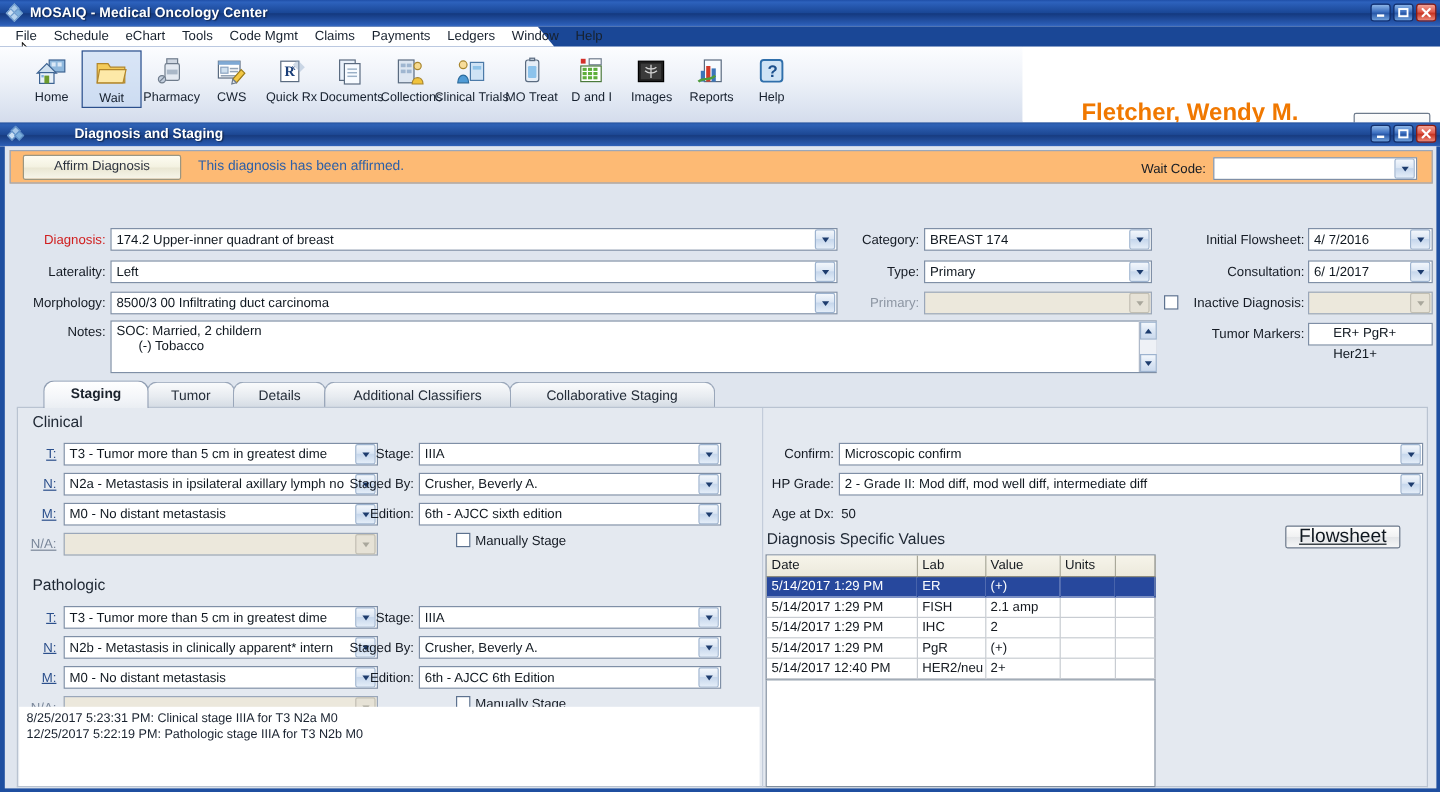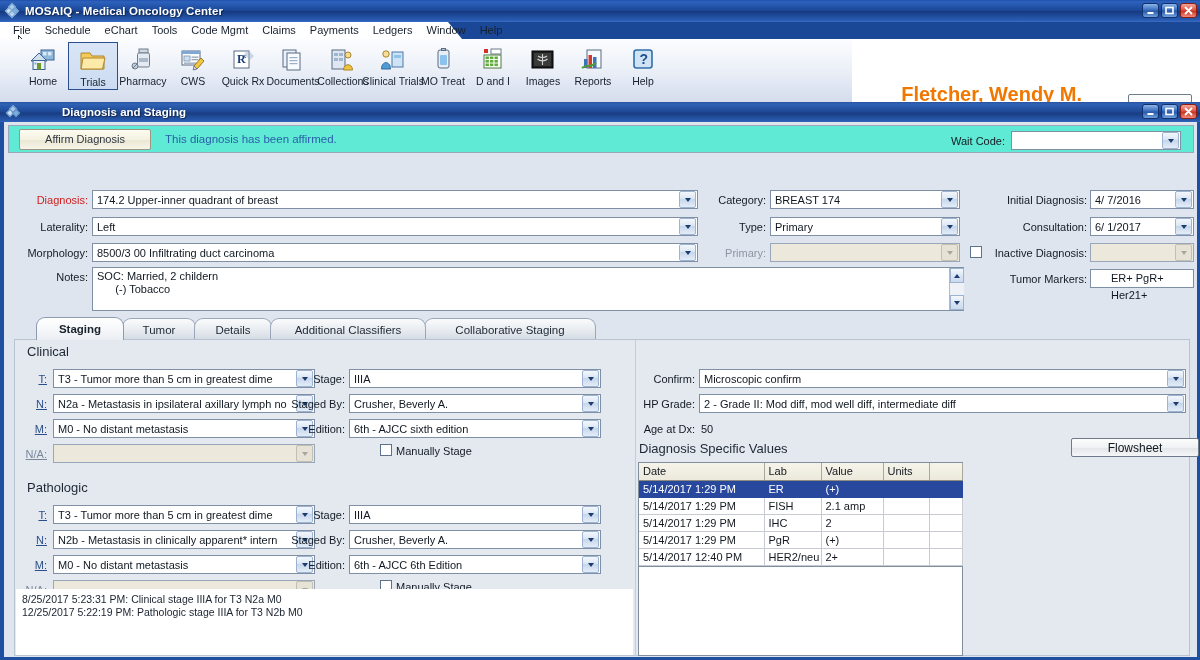--- a/index.html
+++ b/index.html
@@ -136,21 +136,21 @@
     position: absolute; left: 0; top: 20px; width: 1200px; height: 538px;
     background: #dfe5ee;
     border-left: 4px solid #1f4fa0;
     border-right: 3px solid #1f4fa0;
     border-bottom: 3px solid #1f4fa0;
   }
 
   
   .affirm-bar {
     position: absolute; left: 4px; top: 3px; width: 1186px; height: 28px;
-    background: #5eead4; border: 1px solid #9aa7ba;
+    background: #fdba74; border: 1px solid #9aa7ba;
     display: flex; align-items: center;
   }
   .affirm-btn {
     margin-left: 10px; width: 132px; height: 21px;
     background: linear-gradient(to bottom,#fdfcf2,#f3f1e0 50%,#e9e6d2 51%,#f7f5ea);
     border: 1px solid #9b9681; border-radius: 2px;
     font-size: 11px; color: #2e3440;
     display: flex; align-items: center; justify-content: center;
   }
   .affirm-msg { margin-left: 14px; font-size: 11.5px; color: #2b5fa8; }
@@ -239,24 +239,24 @@
 
   
   .left-divider { position: absolute; left: 620px; top: 0; width: 1px; height: 316px; background: #c3ccda; }
   .history-box {
     position: absolute; left: 1px; top: 249px; width: 617px; height: 66px;
     background: #ffffff; font-size: 10.5px; color: #1a2330;
     padding: 4px 6px; line-height: 13px;
   }
   .history-box .hline { white-space: nowrap; }
   .flowsheet-btn {
-    position: absolute; left: 1066px; top: 215px; width: 128px; height: 19px;
+    position: absolute; left: 1066px; top: 215px; width: 96px; height: 19px;
     background: linear-gradient(to bottom,#fdfdfd,#f0f1f2 50%,#e3e5e8 51%,#f5f6f7);
     border: 1px solid #6e7b8c; border-radius: 2px;
-    font-size: 12px; color: #101820; display: flex; align-items: center; justify-content: center;
+    font-size: 16px; color: #101820; display: flex; align-items: center; justify-content: center; text-decoration: underline;
   }
   .grid {
     position: absolute; left: 633px; top: 240px; width: 325px;
     border: 1px solid #808e9e; background: #fff;
     font-size: 11px;
   }
   .grid table { border-collapse: collapse; width: 100%; table-layout: fixed; }
   .grid th {
     background: linear-gradient(to bottom,#f6f4ea,#ece9dc);
     border-right: 1px solid #a9a899; border-bottom: 1px solid #8d8c7e;
@@ -349,21 +349,21 @@
         <span class="tb-lbl">Home</span>
       </div>
 
       <div class="tb-item selected">
         <div class="tb-ico">
           <svg width="28" height="26" viewBox="0 0 28 26">
             <path d="M2 5 H11 L13 8 H25 V21 H2 Z" fill="#f4cb5a" stroke="#b2862a"></path>
             <path d="M4 10 H26 L23.5 21 H2 Z" fill="#fde9a8" stroke="#b2862a"></path>
           </svg>
         </div>
-        <span class="tb-lbl">Trials</span>
+        <span class="tb-lbl">Wait</span>
       </div>
 
       <div class="tb-item">
         <div class="tb-ico">
           <svg width="28" height="26" viewBox="0 0 28 26">
             <rect x="10" y="2" width="9" height="4" fill="#cfd7e2" stroke="#6f7c8c"></rect>
             <rect x="8.5" y="6" width="12" height="14" rx="1.5" fill="#e4eaf2" stroke="#6f7c8c"></rect>
             <rect x="10" y="11" width="9" height="4" fill="#aab8c8"></rect>
             <circle cx="6" cy="19" r="3" fill="#c2cedd" stroke="#6f7c8c"></circle>
             <path d="M4 21 L8 17" stroke="#6f7c8c"></path>
@@ -616,21 +616,21 @@
         </div>
 
         <span class="fld-lbl dim" style="left:694px;top:92px;width:64px;">Primary:</span>
         <div class="cb disabled" style="left:762px;top:88px;width:190px;">
           <span class="val"></span>
           <span class="arrow">
               <i class="caret"></i>
             </span>
         </div>
 
-        <span class="fld-lbl" style="left:955px;top:39px;width:124px;">Initial Diagnosis:</span>
+        <span class="fld-lbl" style="left:955px;top:39px;width:124px;">Initial Flowsheet:</span>
         <div class="cb" style="left:1082px;top:35px;width:104px;">
           <span class="val">4/  7/2016</span>
           <span class="arrow">
               <i class="caret"></i>
             </span>
         </div>
 
         <span class="fld-lbl" style="left:955px;top:66px;width:124px;">Consultation:</span>
         <div class="cb" style="left:1082px;top:62px;width:104px;">
           <span class="val">6/  1/2017</span>

